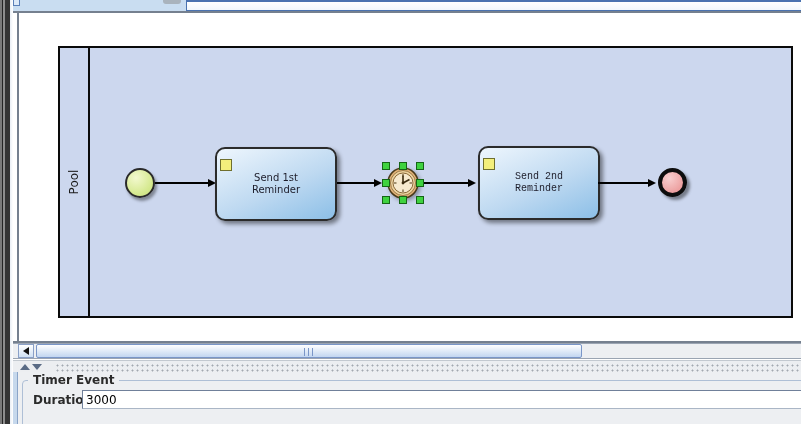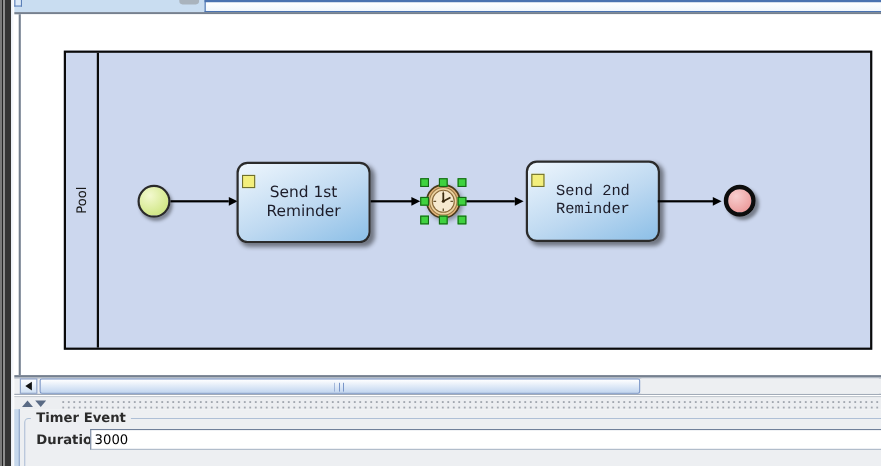--- a/index.html
+++ b/index.html
@@ -66,21 +66,21 @@
   }
   .task {
     width: 122px; height: 74px; border: 2px solid #2b2b2b; border-radius: 10px;
     background: linear-gradient(155deg, #eef6fd 0%, #bed9f1 55%, #8cbfe7 100%);
     box-shadow: 3px 3px 4px rgba(0,0,0,0.45);
     display: flex; align-items: center; justify-content: center;
   }
   .task-1 { left: 215px; top: 147px; }
   .task-2 { left: 478px; top: 146px; }
   .task-label {
-    font-size: 14px; color: #1d1d2a; text-align: center;
+    font-size: 10px; color: #1d1d2a; text-align: center;
     white-space: pre-line; line-height: 1.25;
   }
   .task-marker {
     position: absolute; left: 3px; top: 10px; width: 12px; height: 12px;
     background: #f3ef7c; border: 1px solid #6f6f2e;
   }
 
   
   .flow-line { height: 2px; background: #000000; top: 182px; }
   .arrow-head {

